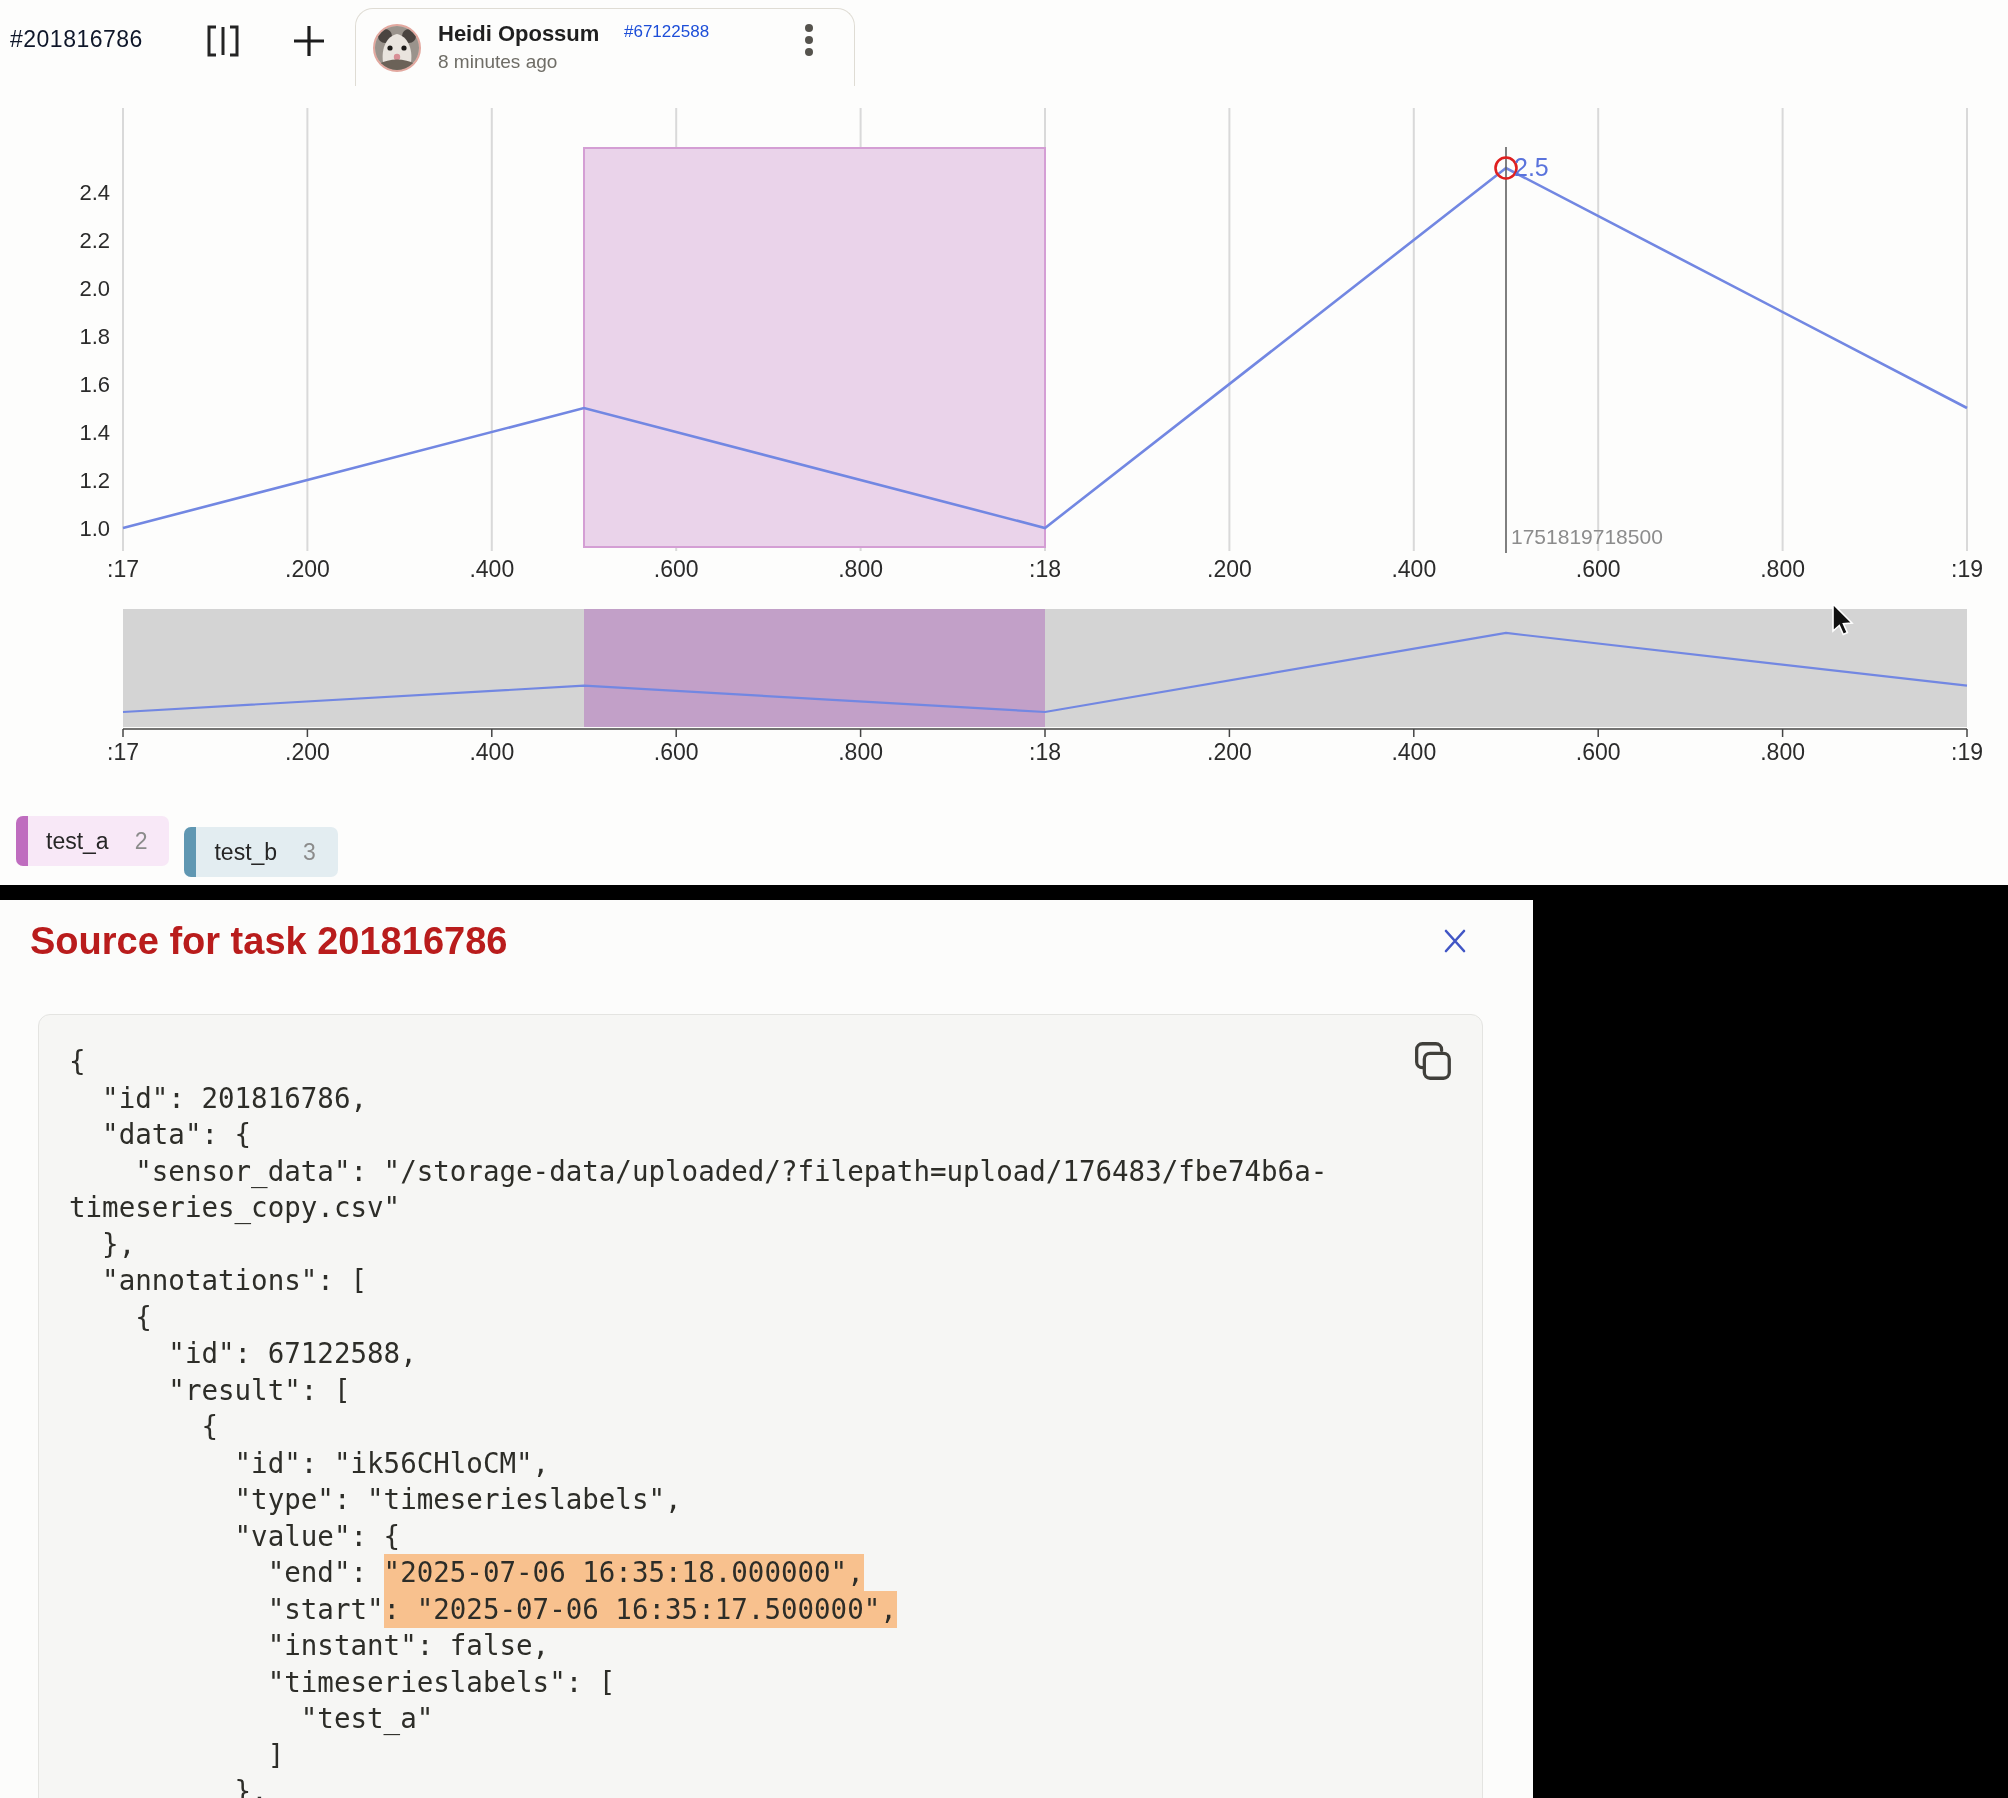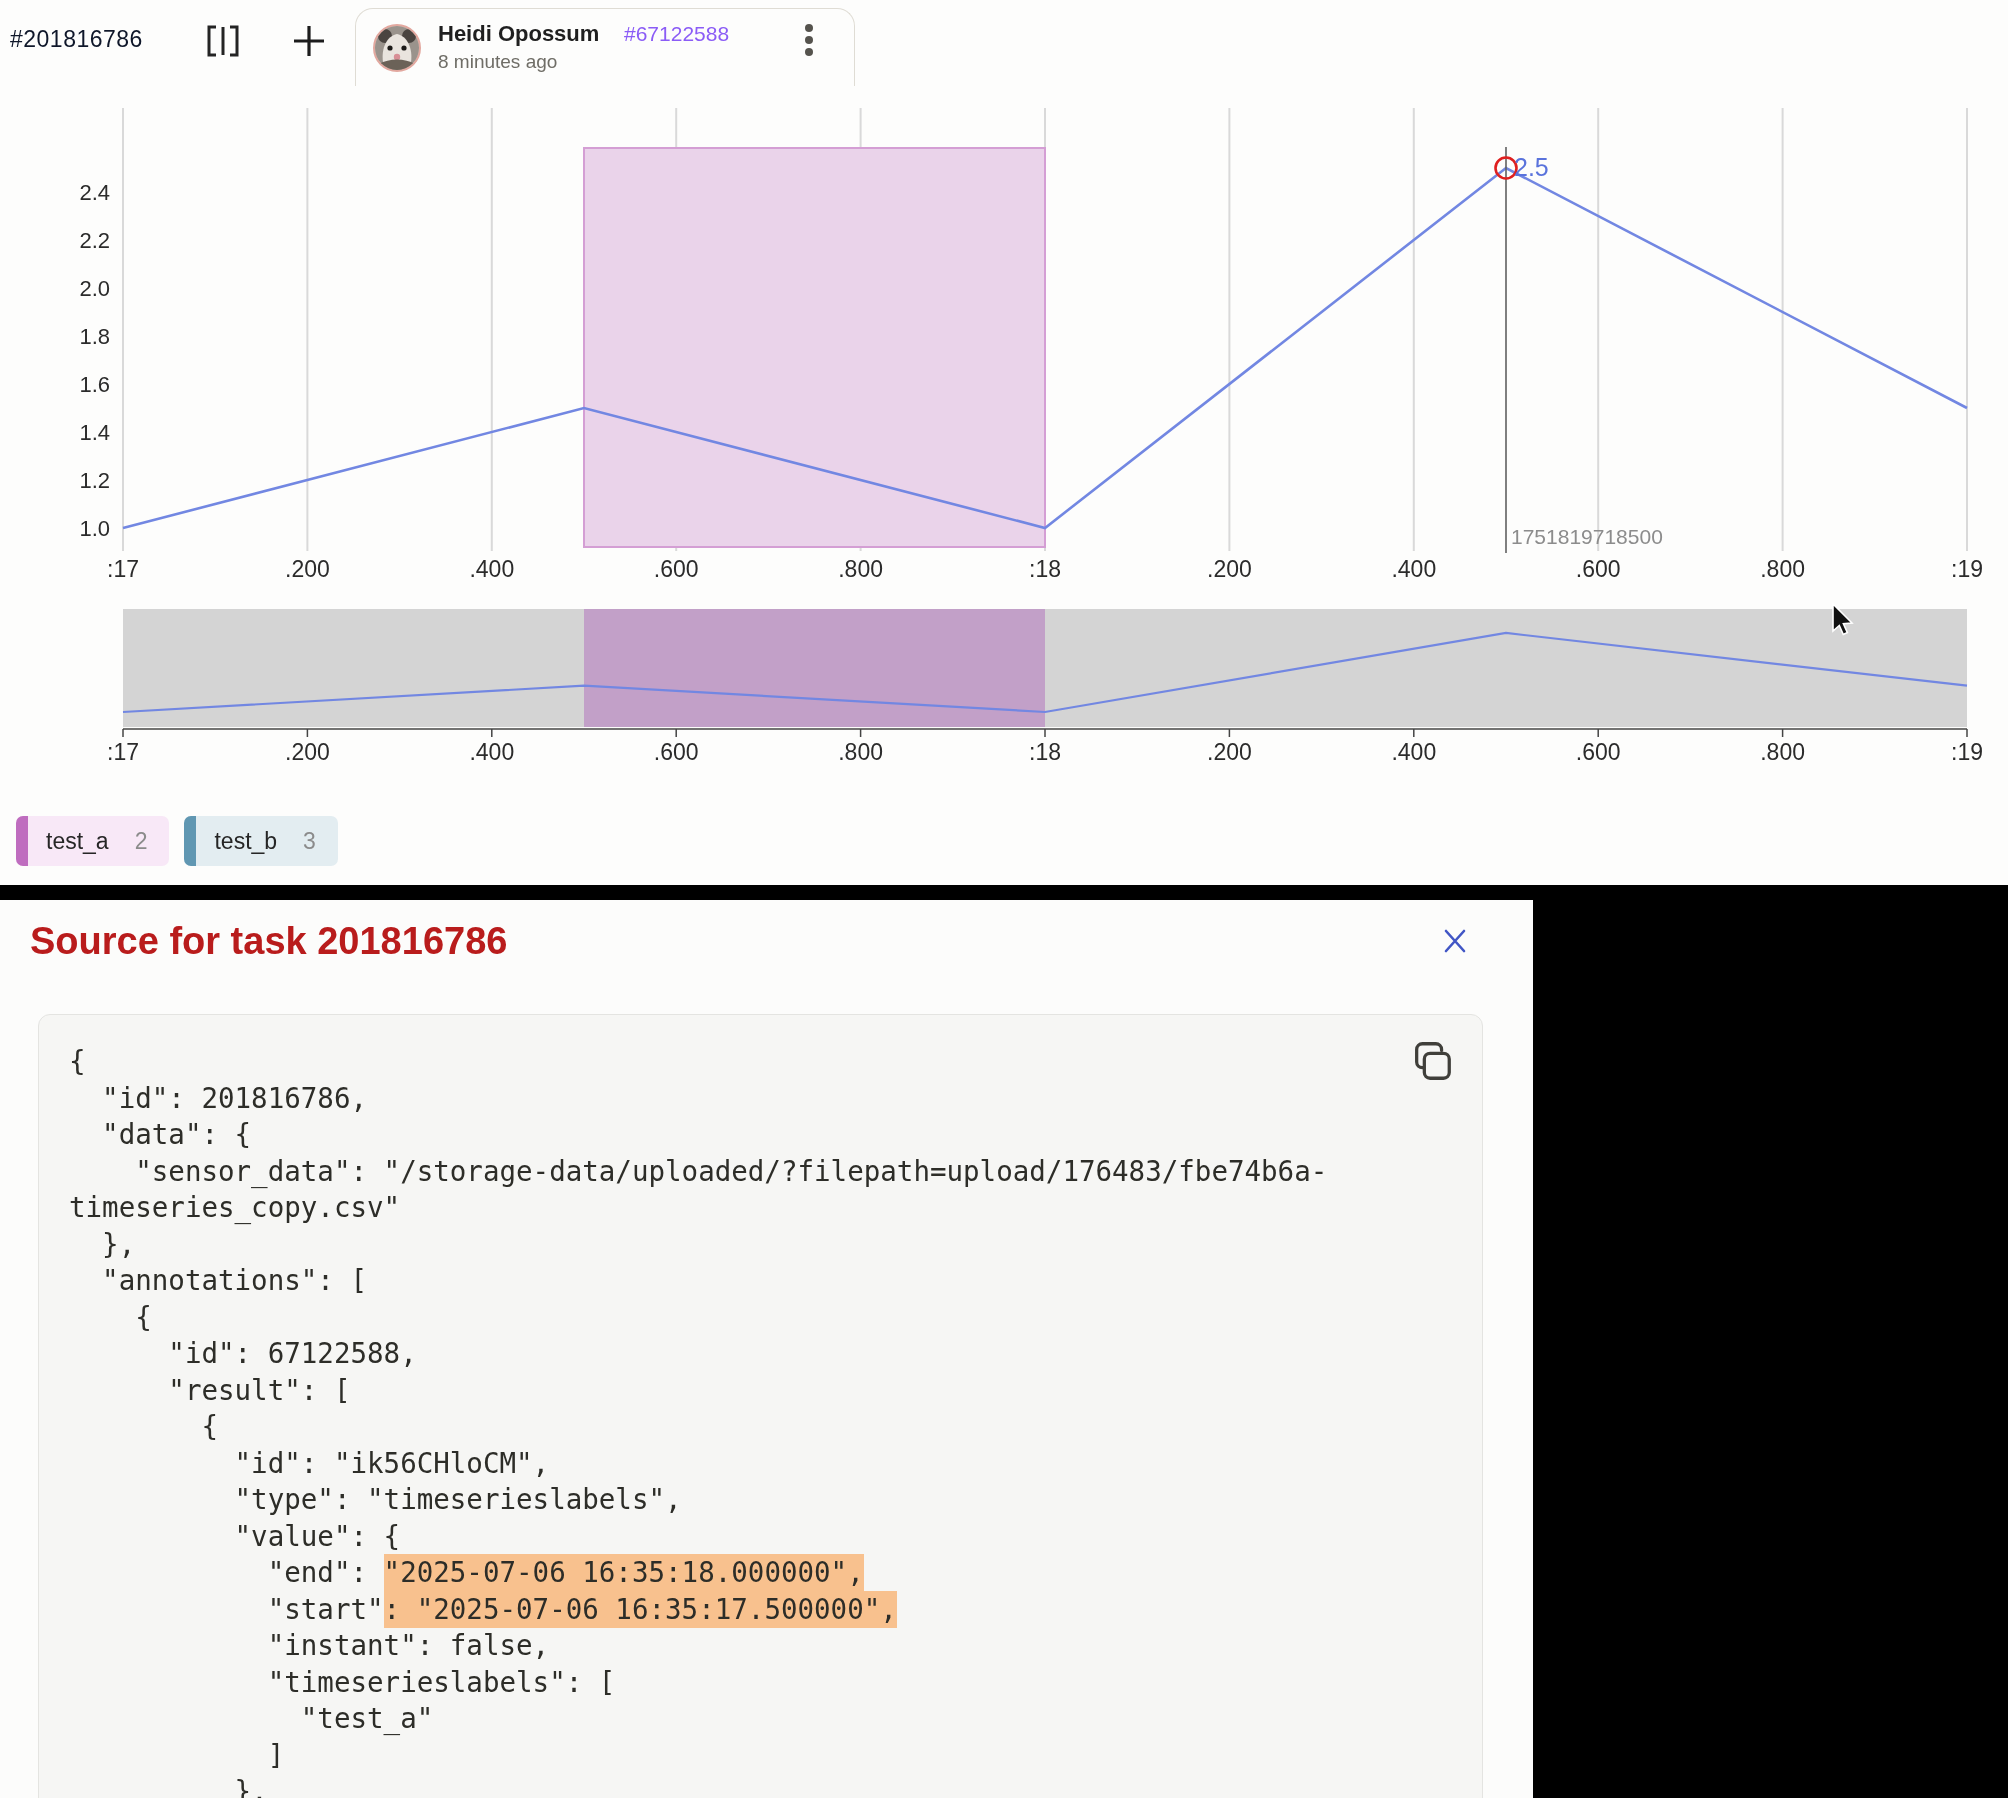--- a/index.html
+++ b/index.html
@@ -13,21 +13,21 @@
   .task-id { position:absolute; left:10px; top:26px; font-size:23px; color:#0f172a; letter-spacing:.5px; }
   .icon-btn { position:absolute; top:20px; width:42px; height:42px; display:flex; align-items:center; justify-content:center; cursor:pointer; }
   .columns-btn { left:202px; }
   .plus-btn { left:288px; }
 
   .tab { position:absolute; left:355px; top:8px; width:500px; height:78px; background:#fdfdfc;
          border:1.5px solid #dfdcd4; border-bottom:none; border-radius:18px 18px 0 0; }
   .avatar { position:absolute; left:17px; top:15px; width:48px; height:48px; border-radius:50%;
             border:2px solid #e2a89f; overflow:hidden; background:#b9b0a8; }
   .tab-name { position:absolute; left:82px; top:12px; font-size:22px; font-weight:600; color:#1f1f1f; }
-  .tab-annid { position:absolute; left:268px; top:13px; font-size:21px; color:#8b5cf6; }
+  .tab-annid { position:absolute; left:268px; top:13px; font-size:17px; color:#1d4ed8; }
   .tab-time { position:absolute; left:82px; top:42px; font-size:19px; color:#6f6d66; }
   .kebab { position:absolute; left:790px; top:18px; width:38px; height:44px; display:flex; flex-direction:column;
            align-items:center; justify-content:center; gap:4px; cursor:pointer; }
   .kebab i { width:8px; height:8px; border-radius:50%; background:#55534d; }
 
   
   .labels-row { position:absolute; left:16px; top:816px; display:flex; gap:15px; }
   .chip { position:relative; height:50px; border-radius:7px; display:flex; align-items:center;
           padding:0 22px 0 30px; cursor:pointer; }
   .chip .bar { position:absolute; left:0; top:0; width:12px; height:50px; border-radius:7px 0 0 7px; }
@@ -174,21 +174,21 @@
         <i></i>
     </div>
   </div>
 
   <div class="labels-row" id="labels-row">
       <div class="chip" style="background: rgb(248, 232, 247);">
         <span class="bar" style="background: rgb(191, 109, 191);"></span>
         <span class="lname">test_a</span>
         <span class="lcount">2</span>
       </div>
-      <div class="chip" style="background: rgb(227, 237, 241);">
+      <div class="chip" style="background: rgb(227, 237, 241); margin-top: 11px;">
         <span class="bar" style="background: rgb(96, 151, 178);"></span>
         <span class="lname">test_b</span>
         <span class="lcount">3</span>
       </div>
     </div>
 </div>
 
 <div class="bottom-section">
   <div class="modal">
     <div class="modal-title">Source for task 201816786</div>

